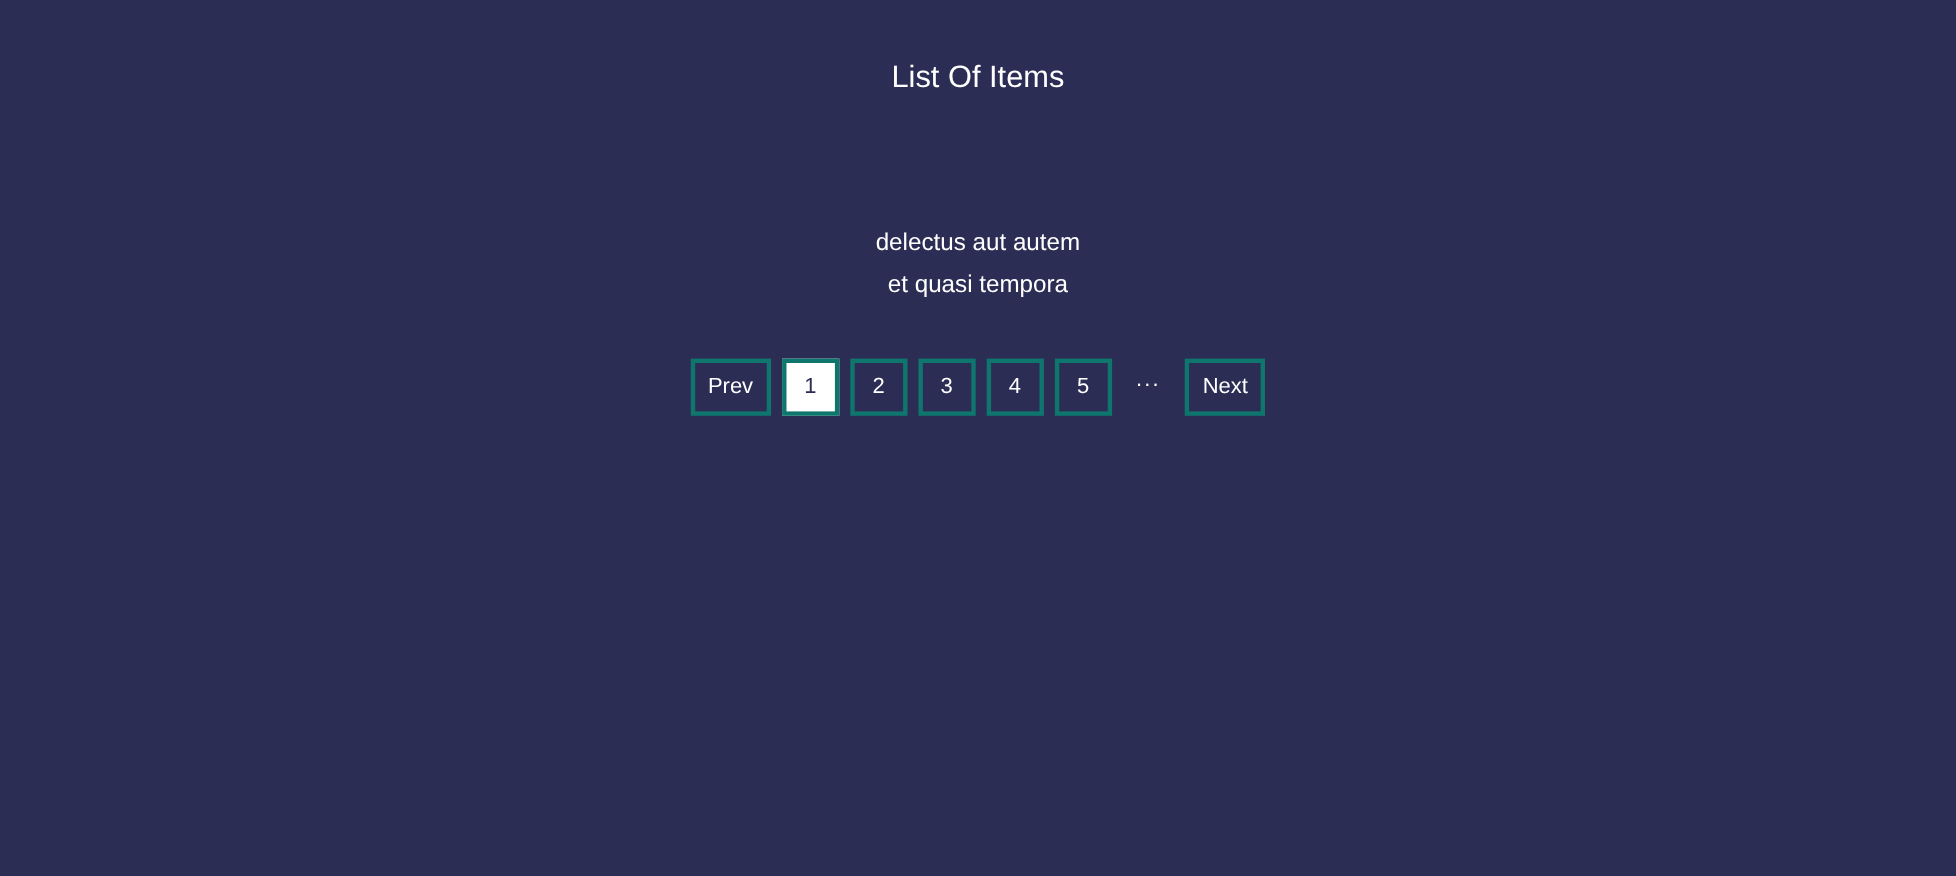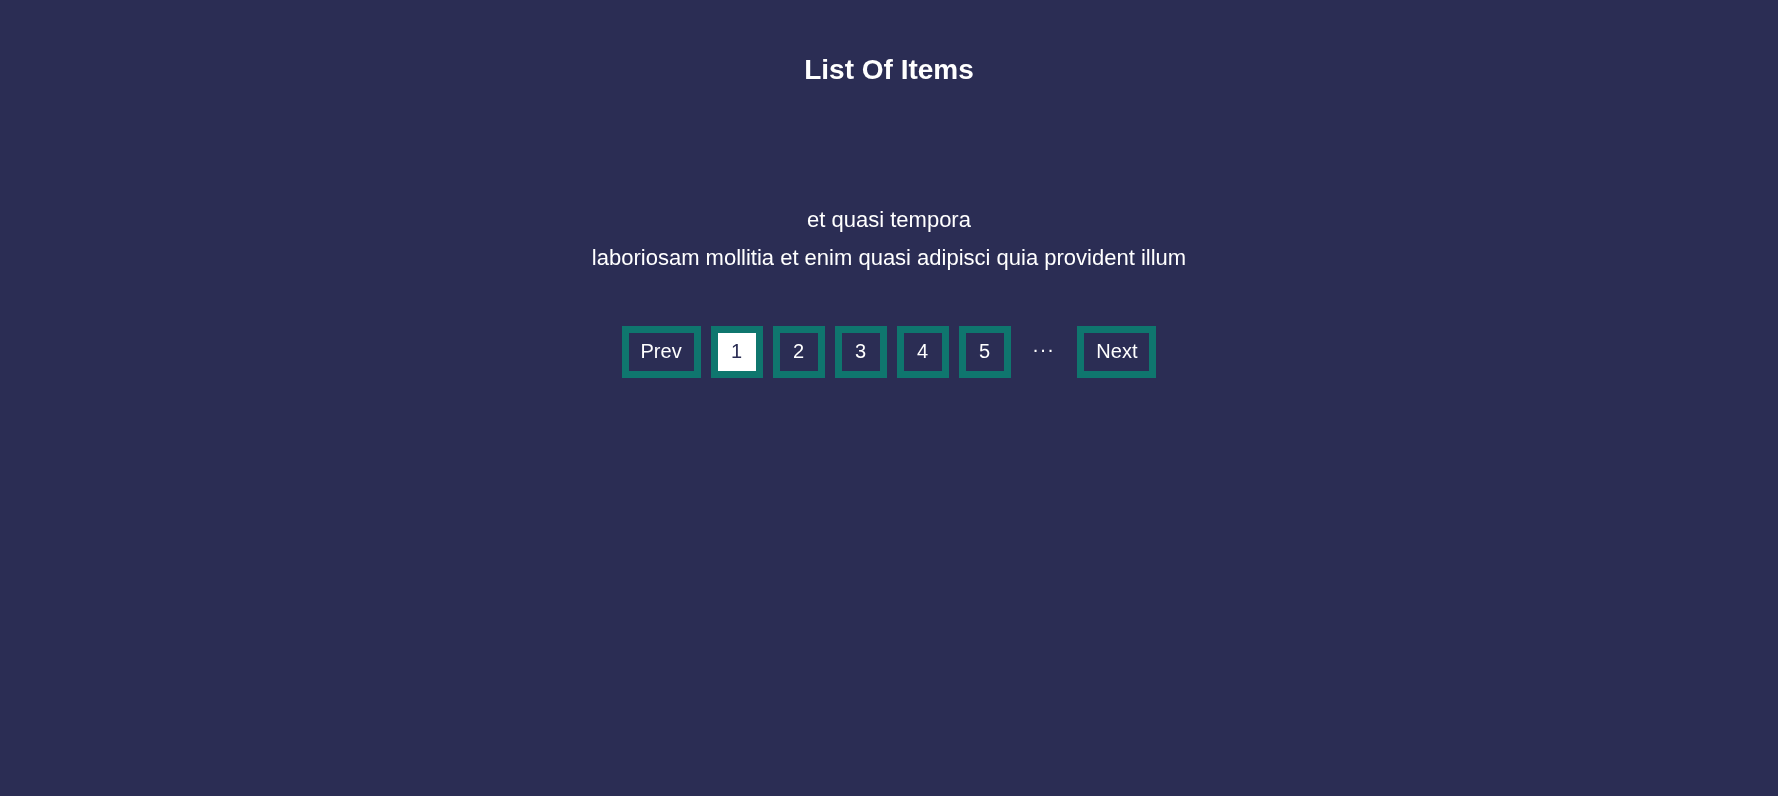--- a/index.html
+++ b/index.html
@@ -12,21 +12,21 @@
       color: #ffffff;
       font-family: 'Segoe UI', Tahoma, Geneva, Verdana, sans-serif;
       width: 1778px;
       height: 796px;
       display: flex;
       flex-direction: column;
       align-items: center;
     }
     .page-title {
       font-size: 28px;
-      font-weight: 700;
+      font-weight: 400;
       margin-top: 54px;
       text-align: center;
     }
     .items-list {
       margin-top: 118px;
       display: flex;
       flex-direction: column;
       align-items: center;
       gap: 6px;
     }
@@ -36,21 +36,21 @@
       line-height: 1.45;
       text-align: center;
     }
     .pagination {
       margin-top: 52px;
       display: flex;
       align-items: center;
       gap: 10px;
     }
     .page-button {
-      border: 7px solid #0f766e;
+      border: 4px solid #0f766e;
       background: transparent;
       color: #ffffff;
       font-size: 20px;
       font-family: inherit;
       min-width: 52px;
       height: 52px;
       padding: 0 12px;
       cursor: pointer;
       display: flex;
       align-items: center;
@@ -68,22 +68,22 @@
       position: relative;
       top: -6px;
     }
   </style>
 </head>
 <body>
 
 <h1 class="page-title">List Of Items</h1>
 
 <div class="items-list">
+  <div class="list-item">delectus aut autem</div>
   <div class="list-item">et quasi tempora</div>
-  <div class="list-item">laboriosam mollitia et enim quasi adipisci quia provident illum</div>
 </div>
 
 <div class="pagination">
   <button class="page-button">Prev</button>
   <button class="page-button active">1</button>
   <button class="page-button">2</button>
   <button class="page-button">3</button>
   <button class="page-button">4</button>
   <button class="page-button">5</button>
   <span class="ellipsis">...</span>

